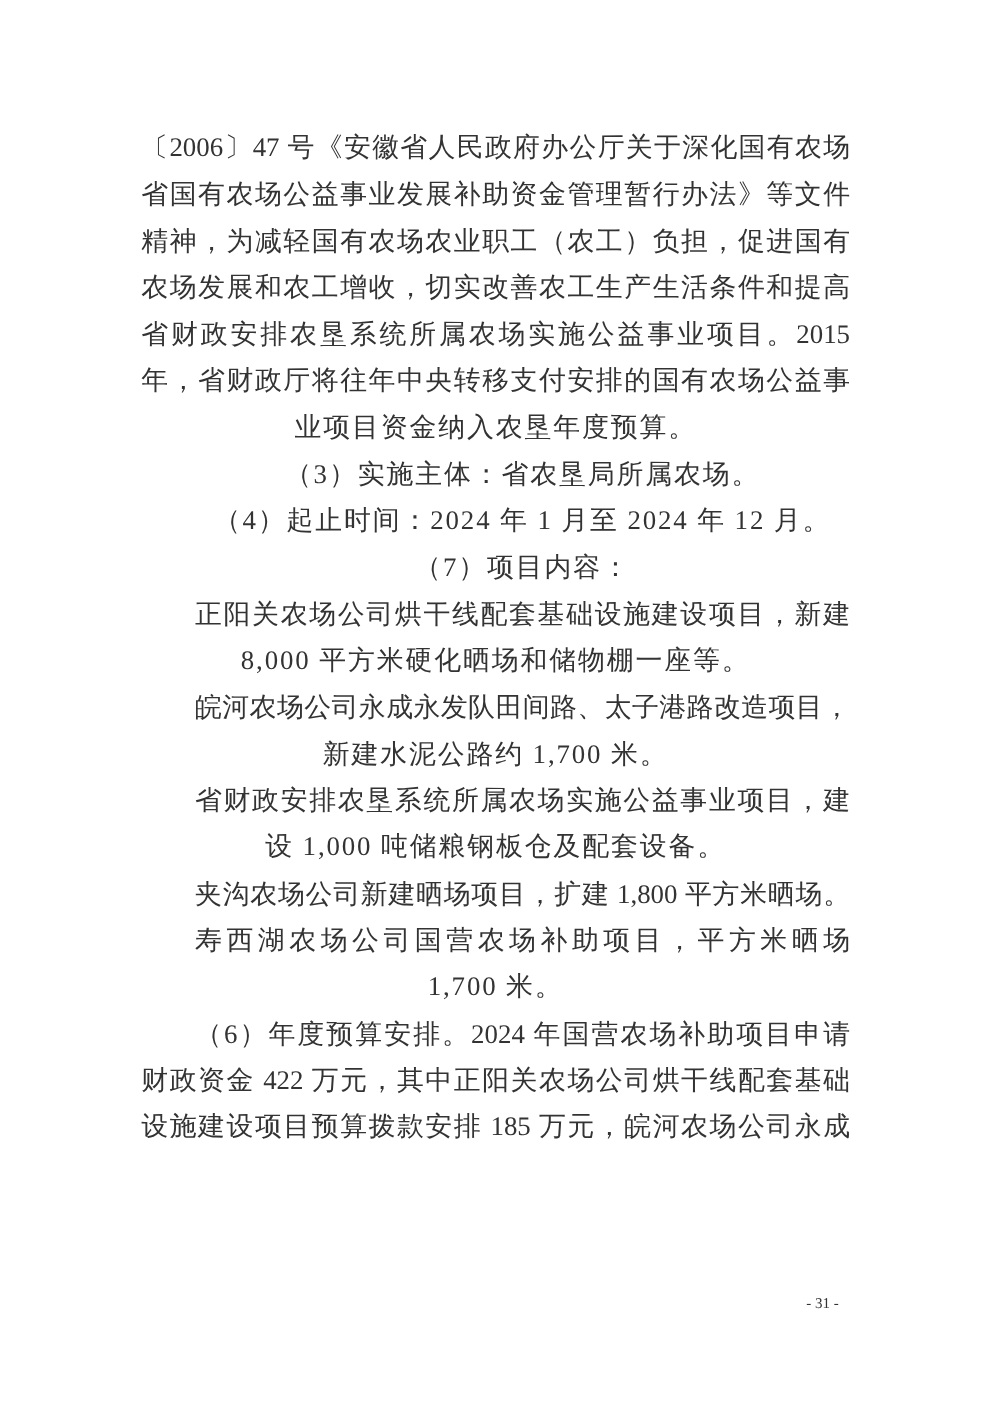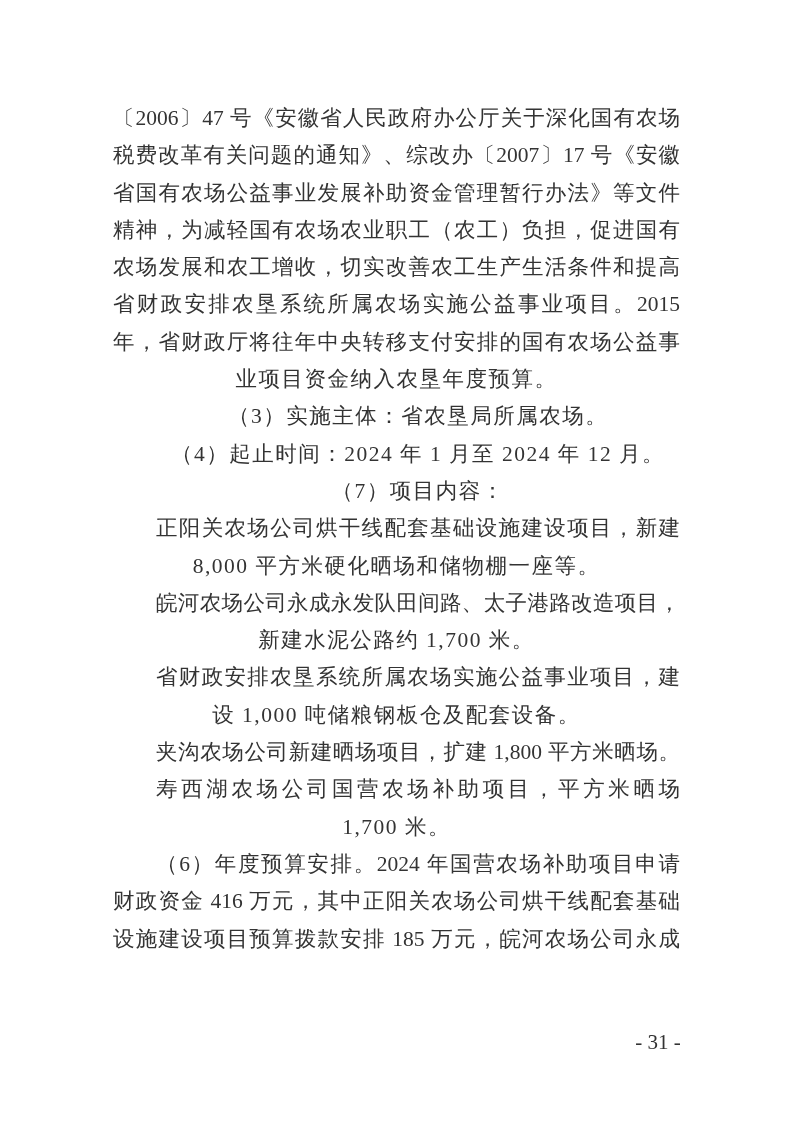--- a/index.html
+++ b/index.html
@@ -55,47 +55,46 @@
   }
 
   .page-number {
     position: absolute;
     left: 617px;
     top: 1031px;
     width: 82px;
     height: 22px;
     line-height: 22px;
     text-align: center;
-    font-size: 21px;
+    font-size: 12px;
     color: #333333;
   }
 </style>
 </head>
 <body>
 
 <div class="page">
   <div class="text-block">
       <div class="text-line fill">〔2006〕47 号《安徽省人民政府办公厅关于深化国有农场</div>
-      <div class="text-line fill">税费改革有关问题的通知》、综改办〔2007〕17 号《安徽</div>
       <div class="text-line fill">省国有农场公益事业发展补助资金管理暂行办法》等文件</div>
       <div class="text-line fill">精神，为减轻国有农场农业职工（农工）负担，促进国有</div>
       <div class="text-line fill">农场发展和农工增收，切实改善农工生产生活条件和提高</div>
       <div class="text-line fill">省财政安排农垦系统所属农场实施公益事业项目。2015</div>
       <div class="text-line fill">年，省财政厅将往年中央转移支付安排的国有农场公益事</div>
       <div class="text-line loose">业项目资金纳入农垦年度预算。</div>
       <div class="text-line loose indent">（3）实施主体：省农垦局所属农场。</div>
       <div class="text-line loose indent">（4）起止时间：2024 年 1 月至 2024 年 12 月。</div>
       <div class="text-line loose indent">（7）项目内容：</div>
       <div class="text-line fill indent">正阳关农场公司烘干线配套基础设施建设项目，新建</div>
       <div class="text-line loose">8,000 平方米硬化晒场和储物棚一座等。</div>
       <div class="text-line fill indent">皖河农场公司永成永发队田间路、太子港路改造项目，</div>
       <div class="text-line loose">新建水泥公路约 1,700 米。</div>
       <div class="text-line fill indent">省财政安排农垦系统所属农场实施公益事业项目，建</div>
       <div class="text-line loose">设 1,000 吨储粮钢板仓及配套设备。</div>
       <div class="text-line fill indent">夹沟农场公司新建晒场项目，扩建 1,800 平方米晒场。</div>
       <div class="text-line fill indent">寿西湖农场公司国营农场补助项目，平方米晒场</div>
       <div class="text-line loose">1,700 米。</div>
       <div class="text-line fill indent">（6）年度预算安排。2024 年国营农场补助项目申请</div>
-      <div class="text-line fill">财政资金 416 万元，其中正阳关农场公司烘干线配套基础</div>
+      <div class="text-line fill">财政资金 422 万元，其中正阳关农场公司烘干线配套基础</div>
       <div class="text-line fill">设施建设项目预算拨款安排 185 万元，皖河农场公司永成</div>
     </div>
   <div class="page-number">- 31 -</div>
 </div>
 
 </body></html>

